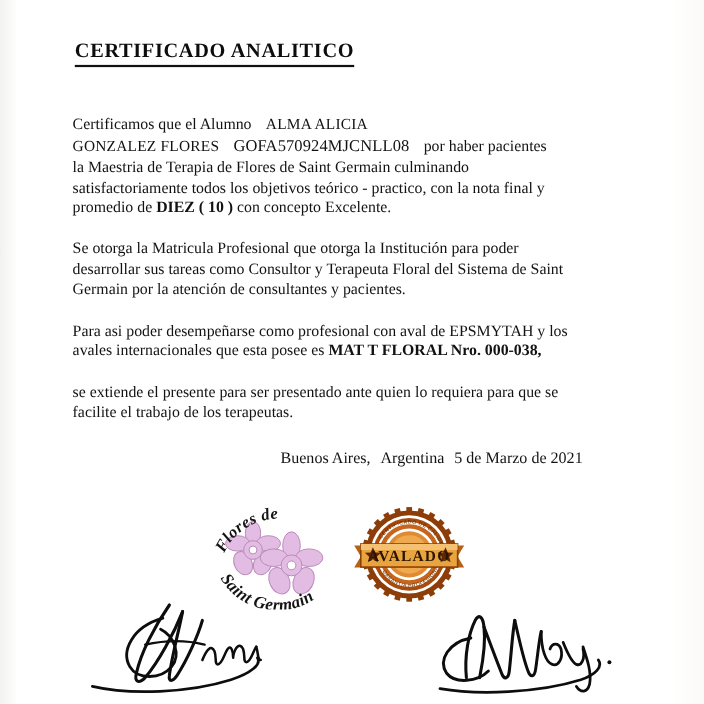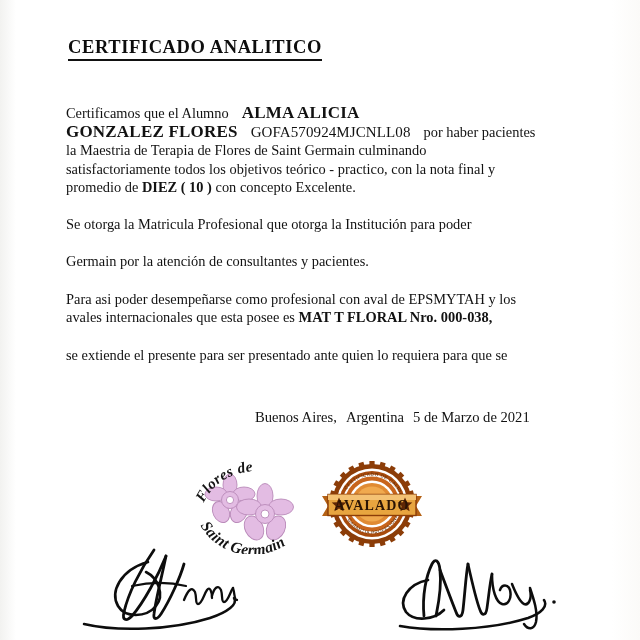--- a/index.html
+++ b/index.html
@@ -53,22 +53,22 @@
     margin: 0 0 17px 0;
     color: #121212;
     text-align: left;
   }
   .para.p1 { margin-bottom: 18px; }
   .para.p2 { margin-bottom: 19px; }
   .para.p3 { margin-bottom: 0; }
 
   b, .b { font-weight: bold; }
   .name-big {
-    font-weight: bold;
-    font-size: 17px;
+    font-weight: normal;
+    font-size: 14px;
     letter-spacing: 0.2px;
   }
   .code {
     font-weight: normal;
     font-size: 15px;
     letter-spacing: 0.1px;
   }
   .gap-md { display: inline-block; width: 13px; }
 
   
@@ -167,29 +167,30 @@
     <p class="para p1">
       <span>Certificamos que el Alumno</span><span class="gap-md"></span><span class="name-big">ALMA ALICIA</span><br>
       <span class="name-big">GONZALEZ FLORES</span><span class="gap-md"></span><span class="code">GOFA570924MJCNLL08</span><span class="gap-md"></span><span>por haber pacientes</span><br>
       <span>la Maestria de Terapia de Flores de Saint Germain culminando</span><br>
       <span>satisfactoriamente todos los objetivos teórico - practico, con la nota final y</span><br>
       <span>promedio de </span><b>DIEZ ( 10 )</b><span> con concepto Excelente.</span>
     </p>
 
     <p class="para p2">
       <span>Se otorga la Matricula Profesional que otorga la Institución para poder</span><br>
-      <br>
+      <span>desarrollar sus tareas como Consultor y Terapeuta Floral del Sistema de Saint</span><br>
       <span>Germain por la atención de consultantes y pacientes.</span>
     </p>
 
     <p class="para p3">
       <span>Para asi poder desempeñarse como profesional con aval de EPSMYTAH y los</span><br>
       <span>avales internacionales que esta posee es </span><b>MAT T FLORAL Nro. 000-038,</b><br>
       <br>
       <span>se extiende el presente para ser presentado ante quien lo requiera para que se</span><br>
+      <span>facilite el trabajo de los terapeutas.</span>
     </p>
 
   </div>
 
   <div class="dateline">
     <span>Buenos Aires,</span><span class="sep"></span><span>Argentina</span><span class="sep"></span><span>5 de Marzo de 2021</span>
   </div>
 
   <div class="seals">
 

